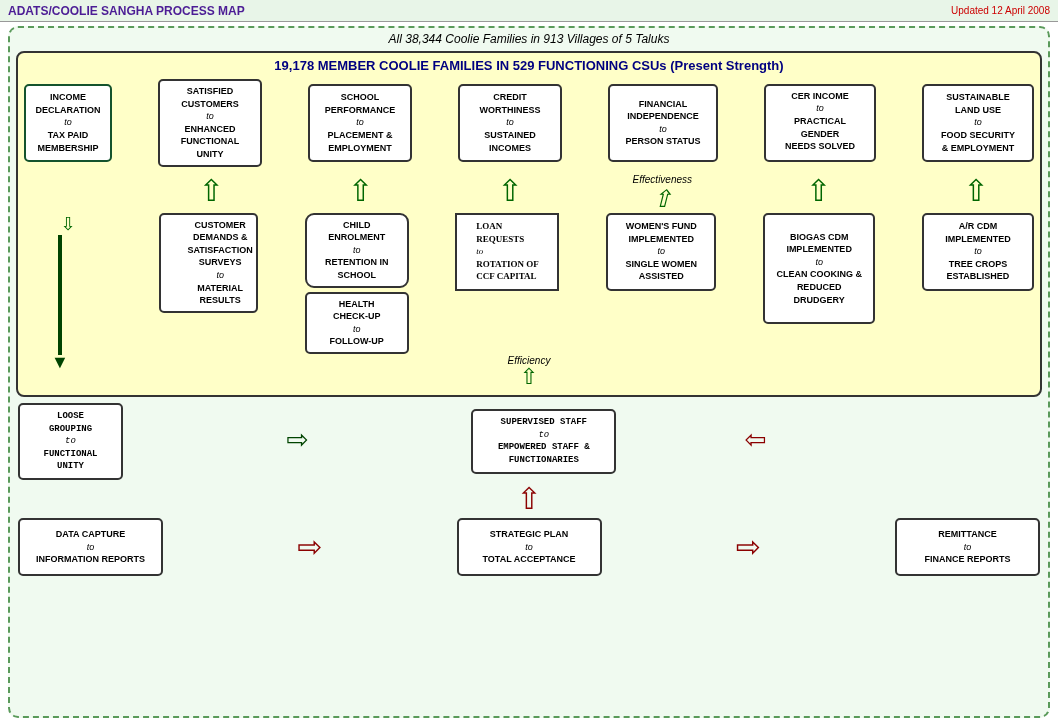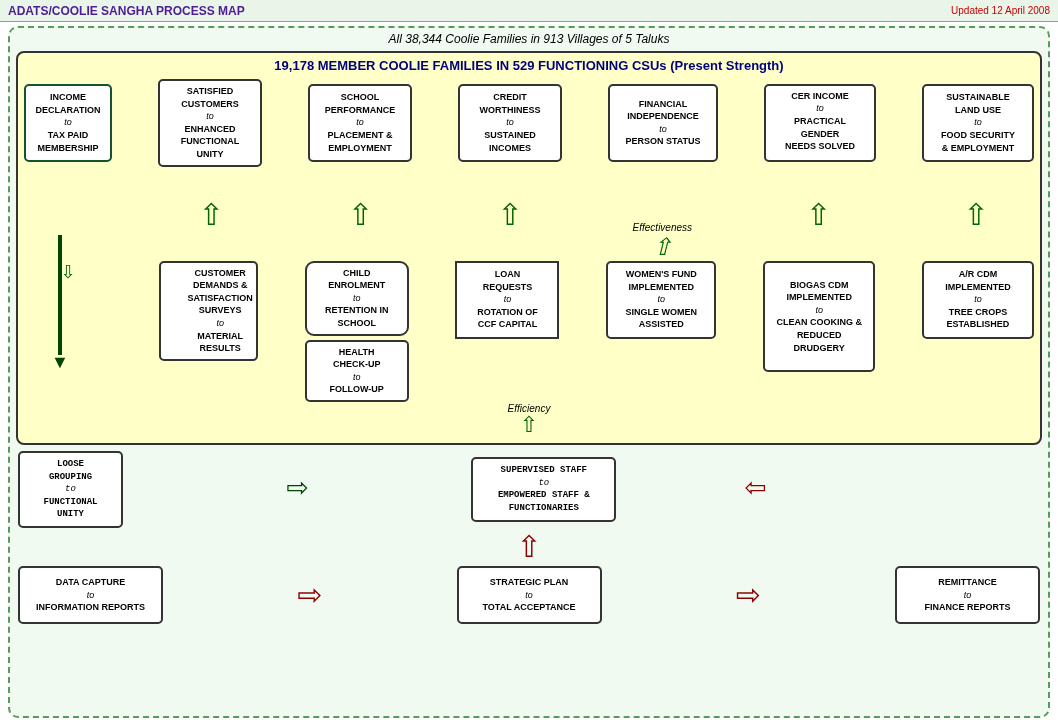--- a/index.html
+++ b/index.html
@@ -68,21 +68,21 @@
         </div>
       </div>
 
       <div style="display:flex;justify-content:space-between;align-items:center;gap:3px;margin-bottom:0px;padding:0 2px;">
 
         <div style="width:88px;"></div>
 
         <div style="width:104px;text-align:center;color:#006600;font-size:30px;line-height:1;">⇧</div>
         <div style="width:104px;text-align:center;color:#006600;font-size:30px;line-height:1;">⇧</div>
         <div style="width:104px;text-align:center;color:#006600;font-size:30px;line-height:1;">⇧</div>
-        <div style="width:110px;text-align:center;font-style:italic;font-size:10px;color:#000;padding-top:4px;margin-top:48px;">
+        <div style="width:110px;text-align:center;font-style:italic;font-size:10px;color:#000;padding-top:4px;">
           <span>Effectiveness</span><br>
           <span style="font-size:24px;color:#006600;">⇧</span>
         </div>
         <div style="width:112px;text-align:center;color:#006600;font-size:30px;line-height:1;">⇧</div>
         <div style="width:112px;text-align:center;color:#006600;font-size:30px;line-height:1;">⇧</div>
       </div>
 
       <div style="display:flex;justify-content:space-between;align-items:flex-start;gap:3px;margin-bottom:3px;">
 
         <div style="width:88px;display:flex;flex-direction:column;align-items:center;">
@@ -95,21 +95,21 @@
 
         <div style="width:104px;display:flex;flex-direction:column;gap:4px;">
           <div style="width:100%;border:2px solid #333;border-radius:9px;background:#fff;text-align:center;font-size:9px;font-weight:bold;padding:4px 3px;line-height:1.4;">
             CHILD<br>ENROLMENT<br><span style="font-style:italic;font-weight:normal;">to</span><br>RETENTION IN<br>SCHOOL
           </div>
           <div style="width:100%;border:2px solid #333;border-radius:5px;background:#fff;text-align:center;font-size:9px;font-weight:bold;padding:4px 3px;line-height:1.4;">
             HEALTH<br>CHECK-UP<br><span style="font-style:italic;font-weight:normal;">to</span><br>FOLLOW-UP
           </div>
         </div>
 
-        <div style="width:104px;min-height:78px;border:2px solid #333;border-radius:0;background:#fff;text-align:center;font-size:9px;font-weight:bold;padding:4px 3px;line-height:1.4;display:flex;align-items:center;justify-content:center;">
+        <div style="width:104px;min-height:78px;border:2px solid #333;border-radius:0;background:#fff;text-align:left;font-size:9px;font-weight:bold;padding:4px 3px;line-height:1.4;display:flex;align-items:center;justify-content:center;font-family:Liberation Serif, serif;">
           <span>LOAN<br>REQUESTS<br><span style="font-style:italic;font-weight:normal;">to</span><br>ROTATION OF<br>CCF CAPITAL</span>
         </div>
 
         <div style="width:110px;min-height:78px;border:2px solid #333;border-radius:5px;background:#fff;text-align:center;font-size:9px;font-weight:bold;padding:4px 3px;line-height:1.4;display:flex;align-items:center;justify-content:center;">
           <span>WOMEN'S FUND<br>IMPLEMENTED<br><span style="font-style:italic;font-weight:normal;">to</span><br>SINGLE WOMEN<br>ASSISTED</span>
         </div>
 
         <div style="width:112px;min-height:78px;border:2px solid #333;border-radius:5px;background:#fff;text-align:center;font-size:9px;font-weight:bold;padding:16px 3px;line-height:1.4;display:flex;align-items:center;justify-content:center;">
           <span>BIOGAS CDM<br>IMPLEMENTED<br><span style="font-style:italic;font-weight:normal;">to</span><br>CLEAN COOKING &amp;<br>REDUCED<br>DRUDGERY</span>
         </div>

